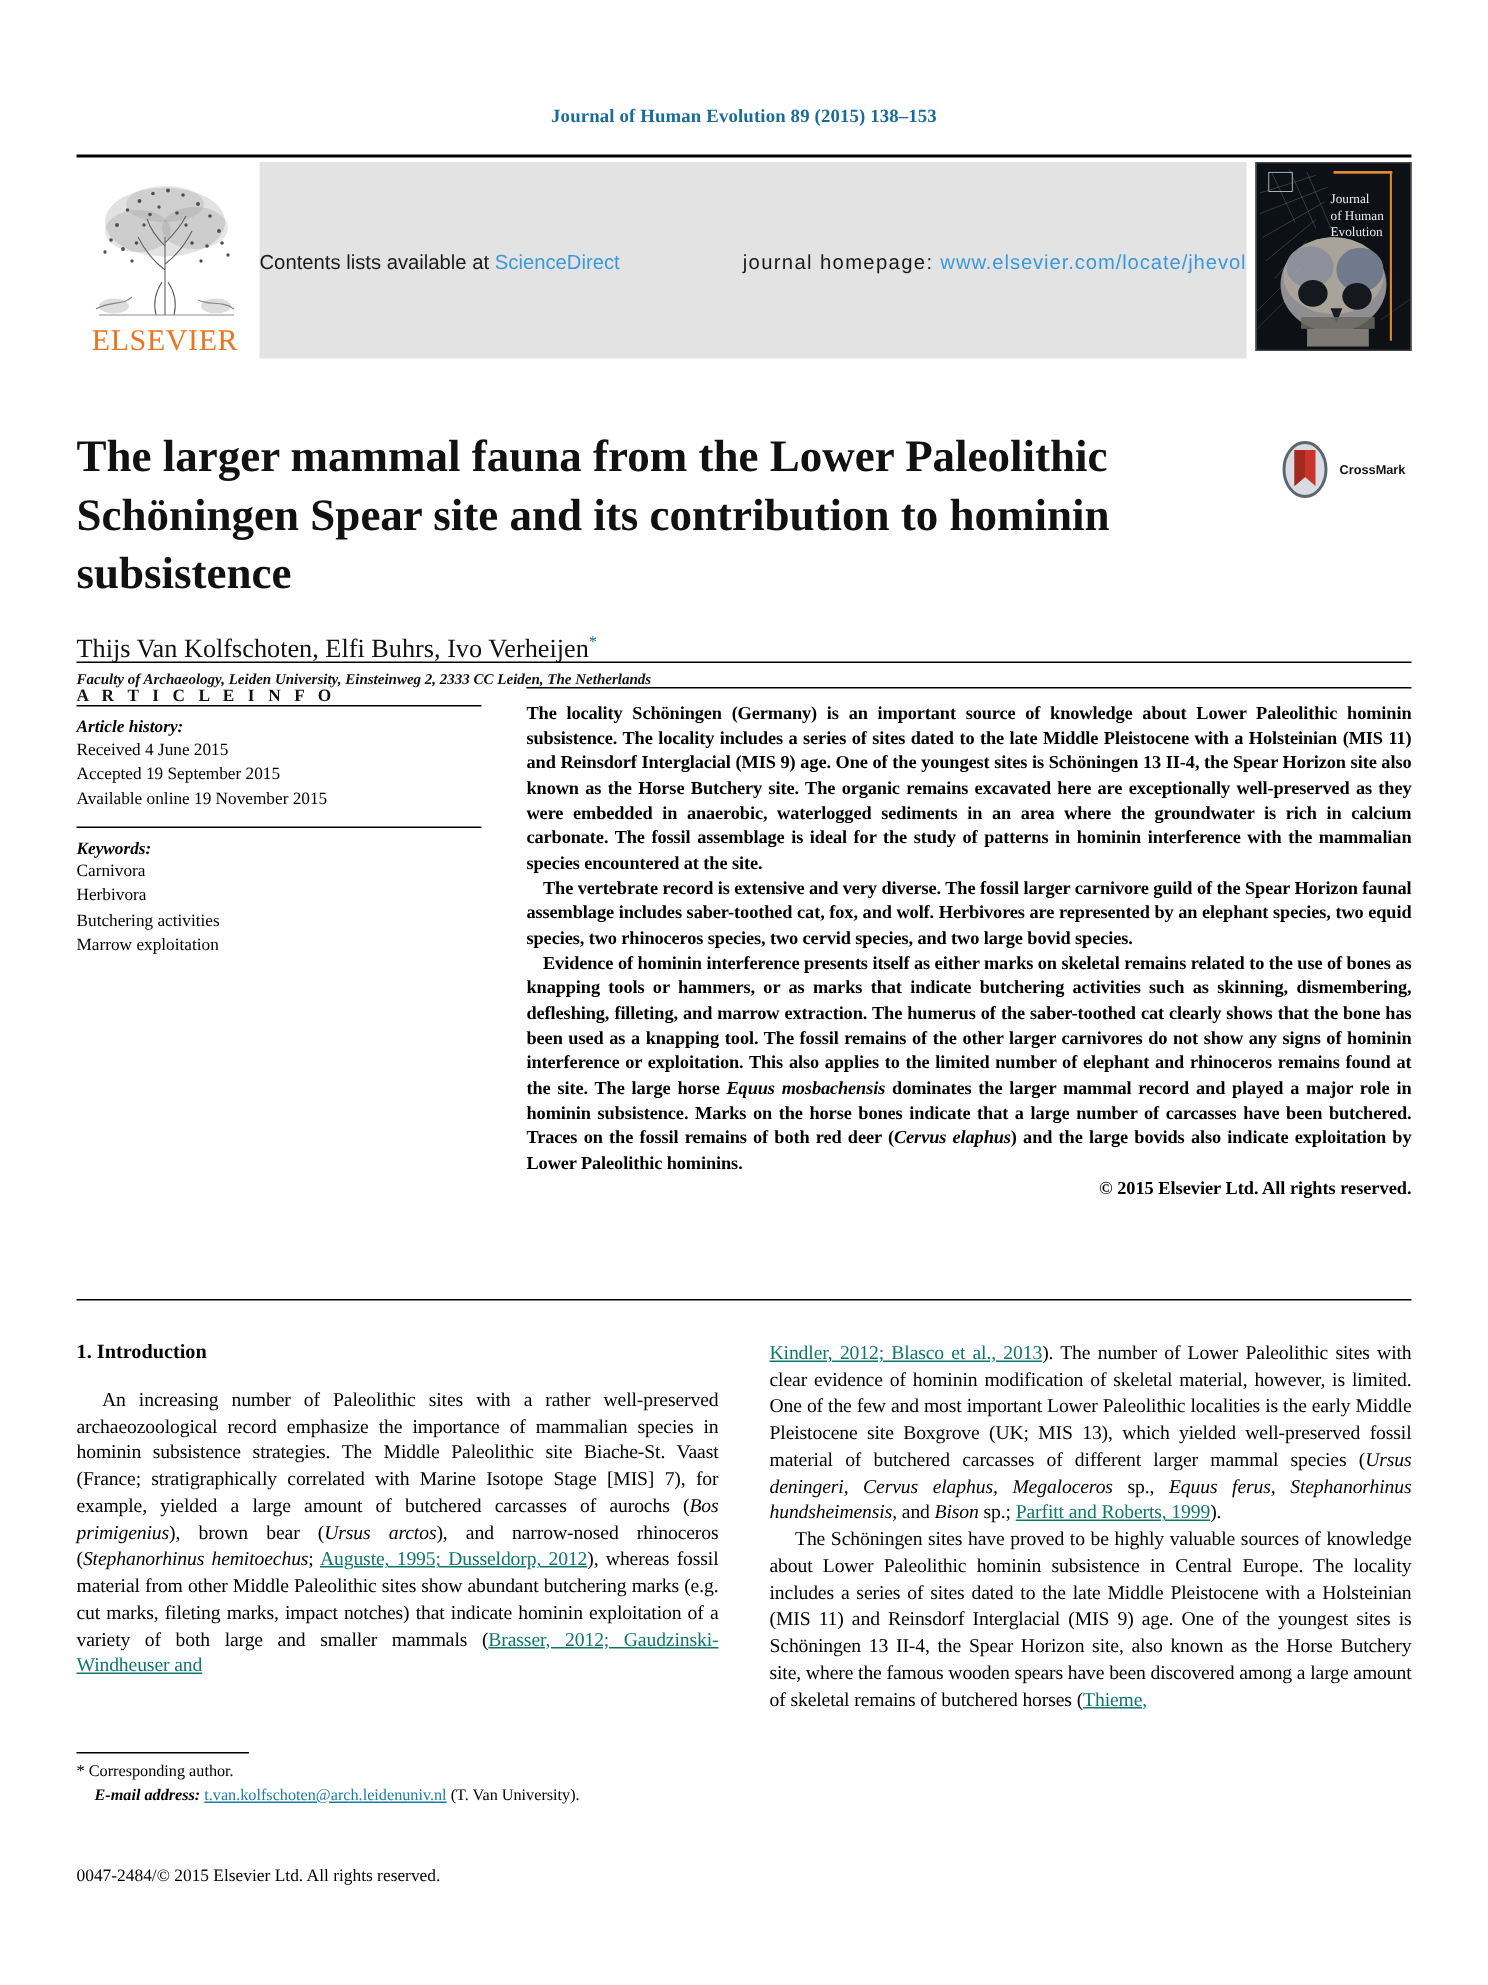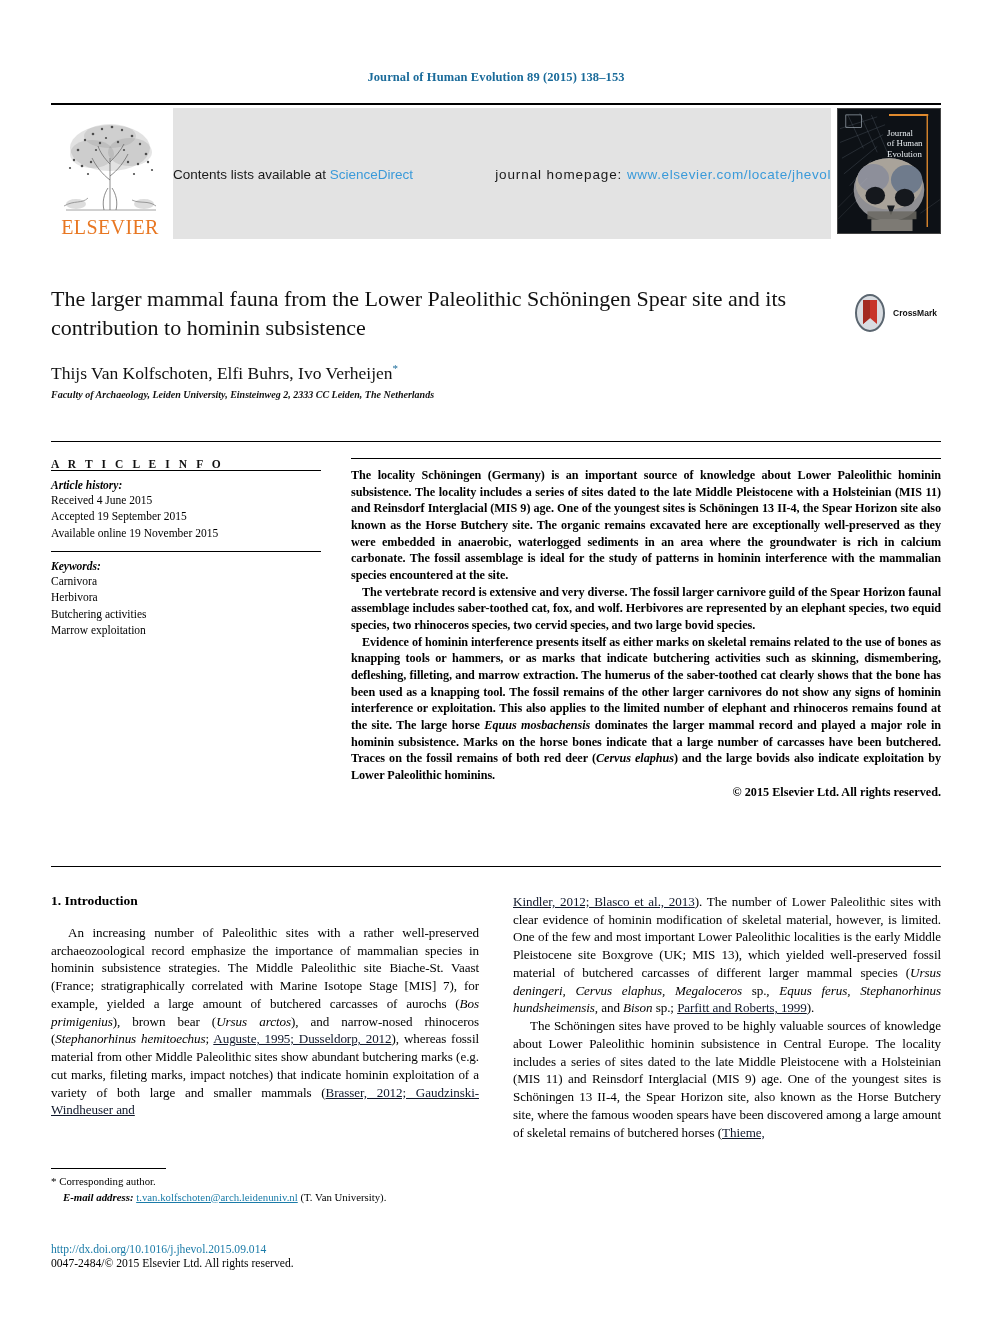--- a/index.html
+++ b/index.html
@@ -122,24 +122,24 @@
 
   
   .title-block {
     position: absolute;
     top: 285px;
     left: 51px;
     width: 790px;
   }
   .art-title {
     font-family: "Liberation Serif", serif;
-    font-size: 22px;
+    font-size: 30px;
     line-height: 1.30;
     color: #111;
-    font-weight: normal;
+    font-weight: bold;
     margin: 0;
   }
   .authors {
     margin-top: 20px;
     font-family: "Liberation Serif", serif;
     font-size: 17.5px;
     color: #111;
   }
   .authors sup {
     font-size: 11px;
@@ -272,21 +272,21 @@
   .body-p {
     font-family: "Liberation Serif", serif;
     font-size: 13.1px;
     line-height: 1.355;
     text-align: justify;
     margin: 0;
     color: #000;
     letter-spacing: -0.08px;
   }
   .body-p.indent { text-indent: 17px; }
-  .ref { color: #0f172a; }
+  .ref { color: #0f766e; }
 
   
   .footnote {
     position: absolute;
     top: 1168px;
     left: 51px;
     width: 428px;
   }
   .fn-rule {
     border-top: 1px solid #000;
@@ -491,17 +491,16 @@
     <div class="fn-line">
       <span class="star">*</span><span> Corresponding author.</span>
     </div>
     <div class="fn-line" style="padding-left:12px;">
       <span class="fn-italic">E-mail address:</span>
       <a class="fn-mail" href="#">t.van.kolfschoten@arch.leidenuniv.nl</a><span> (T. Van University).</span>
     </div>
   </div>
 
   <div class="doi-block">
-    <a class="doi-link" href="#">http://dx.doi.org/10.1016/j.jhevol.2015.09.014</a>
     <div class="issn-line">0047-2484/© 2015 Elsevier Ltd. All rights reserved.</div>
   </div>
 
 </div>
 
 </body></html>

